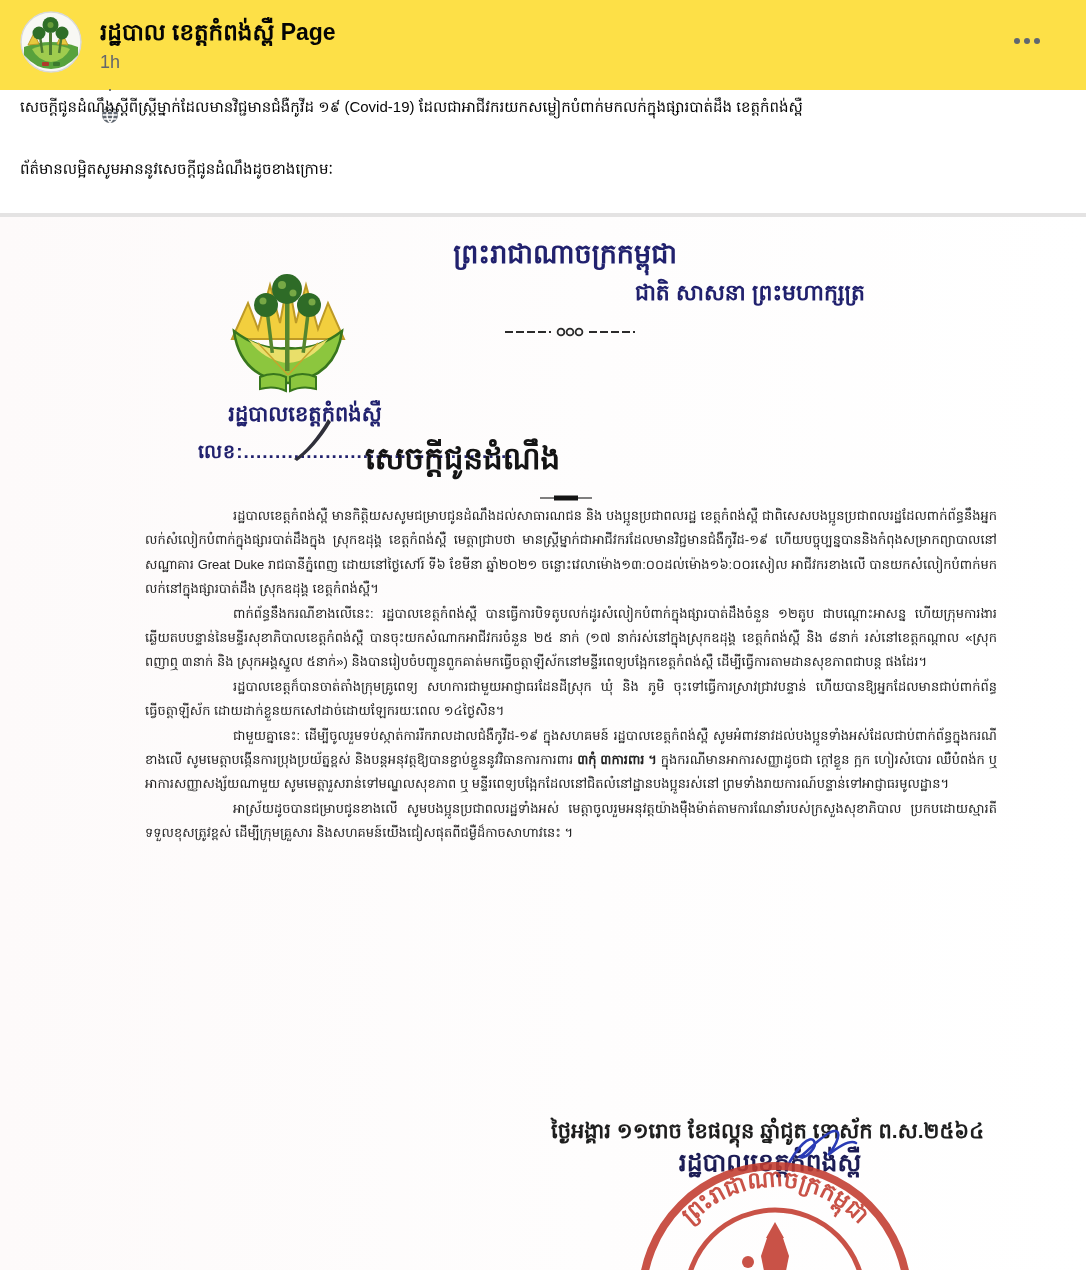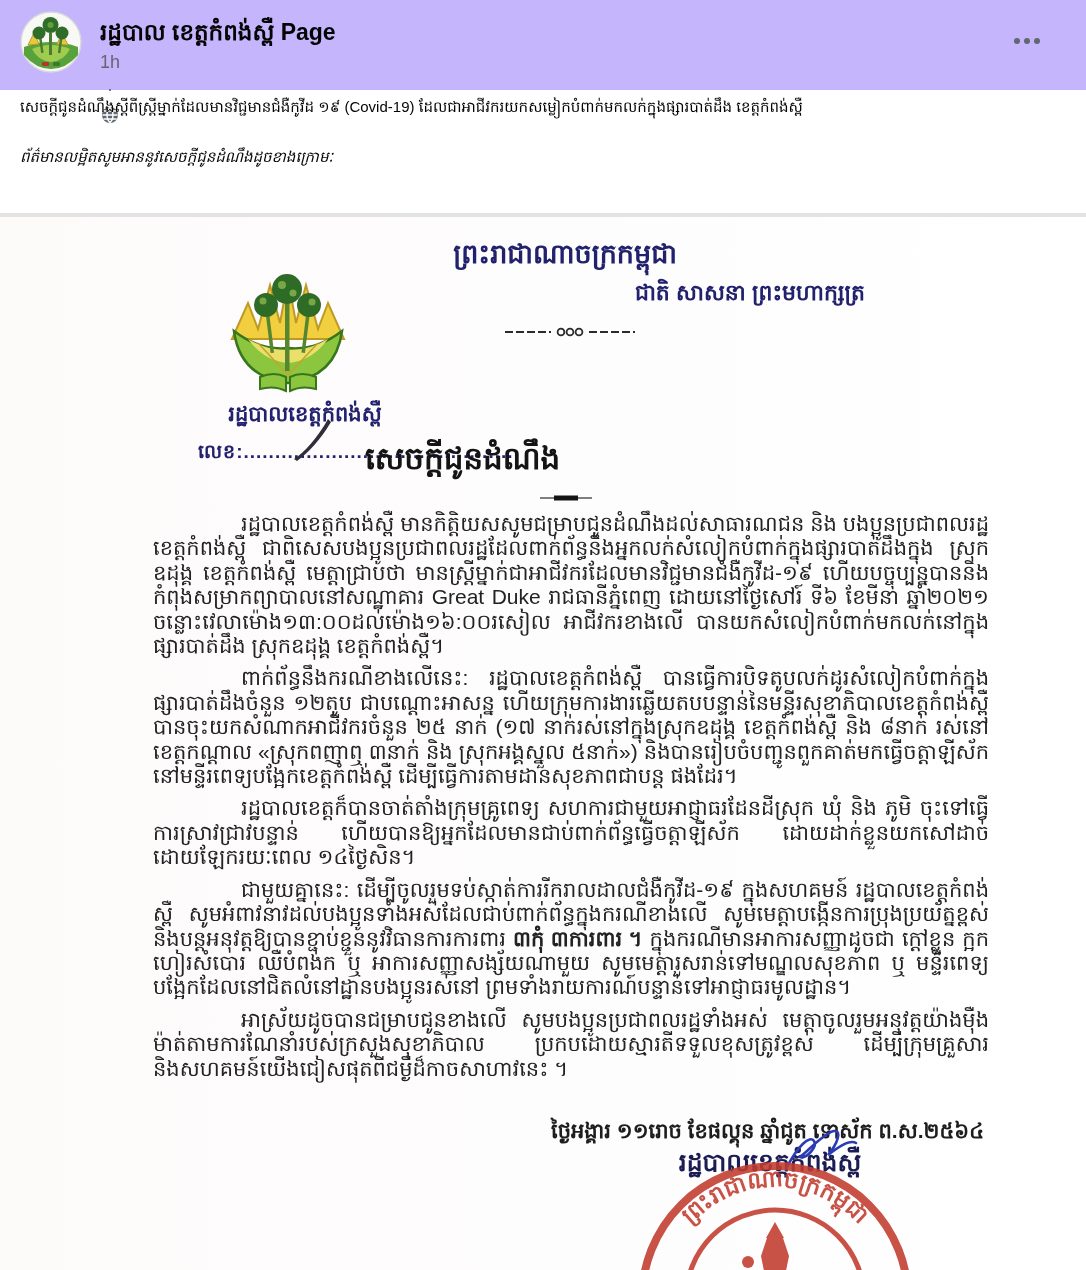--- a/index.html
+++ b/index.html
@@ -2,47 +2,47 @@
 <html><head>
 <meta charset="utf-8">
 <style>
   html,body{margin:0;padding:0;}
   body{
     width:1086px;height:1270px;overflow:hidden;background:#ffffff;
     font-family:"Liberation Sans","DejaVu Sans",sans-serif;
     position:relative;color:#050505;
   }
   
-  .post-header{position:absolute;top:0;left:0;width:1086px;height:90px;background:#c4b5fd;}
+  .post-header{position:absolute;top:0;left:0;width:1086px;height:90px;background:#fde047;}
   .avatar{position:absolute;left:20px;top:11px;width:62px;height:62px;border-radius:50%;overflow:hidden;cursor:pointer;}
   .page-name{position:absolute;left:100px;top:18px;font-size:23px;font-weight:700;color:#050505;cursor:pointer;}
   .meta-row{position:absolute;left:100px;top:52px;font-size:18px;color:#65676b;display:flex;align-items:center;gap:6px;flex-direction:column;}
   .menu-dots{position:absolute;right:38px;top:30px;display:flex;gap:4px;padding:8px;cursor:pointer;}
   .menu-dots i{width:6px;height:6px;border-radius:50%;background:#606770;display:block;}
   
   .post-text{position:absolute;left:20px;top:90px;width:1048px;font-size:15px;line-height:34px;color:#050505;}
-  .post-text .line2{margin-top:16px;font-style:italic;}
+  .post-text .line2{margin-top:28px;}
   
   .photo{
     position:absolute;left:0;top:213px;width:1086px;height:1057px;
     background:linear-gradient(90deg,#fdfafa 0%,#fefdfd 55%,#ffffff 100%);
     border-top:4px solid #e4e3e3;cursor:pointer;overflow:hidden;
   }
   .navy{color:#21216e;}
   .kingdom1{position:absolute;left:265px;top:20px;width:600px;text-align:center;font-size:27px;font-weight:700;}
   .kingdom2{position:absolute;left:265px;top:62px;width:600px;text-align:right;font-size:22px;font-weight:700;}
   .hdr-div{position:absolute;left:505px;top:108px;}
   .emblem{position:absolute;left:224px;top:48px;width:128px;height:132px;}
   .admin-name{position:absolute;left:200px;top:183px;width:210px;text-align:center;font-size:21px;font-weight:700;}
   .doc-number{position:absolute;left:198px;top:222px;width:260px;font-size:19px;font-weight:700;letter-spacing:1px;}
   .checkmark{position:absolute;left:288px;top:198px;}
   .doc-title{position:absolute;left:365px;top:222px;width:400px;text-align:left;font-size:31px;font-weight:700;color:#141414;}
   .title-div{position:absolute;left:540px;top:276px;}
   .doc-body{position:absolute;left:145px;top:287px;width:852px;color:#222;}
-  .doc-body p{margin:8px;text-indent:88px;text-align:justify;font-size:21px;line-height:24.4px;}
+  .doc-body p{margin:0;text-indent:88px;text-align:justify;font-size:13px;line-height:24.4px;}
   .doc-body p b{font-weight:700;font-family:Liberation Serif, serif;}
   .date1{position:absolute;left:495px;top:900px;width:545px;text-align:center;font-size:21px;font-weight:600;color:#1d1d1d;}
   .date2{position:absolute;left:495px;top:896px;width:510px;text-align:center;font-size:21px;font-weight:600;color:#1d1d1d;}
   .sig-name{position:absolute;left:560px;top:930px;width:420px;text-align:center;font-size:25px;font-weight:700;color:#1c1c55;}
   .signature{position:absolute;left:780px;top:908px;}
   .stamp{position:absolute;left:628px;top:935px;width:294px;height:294px;}
 </style>
 </head>
 <body>
 

